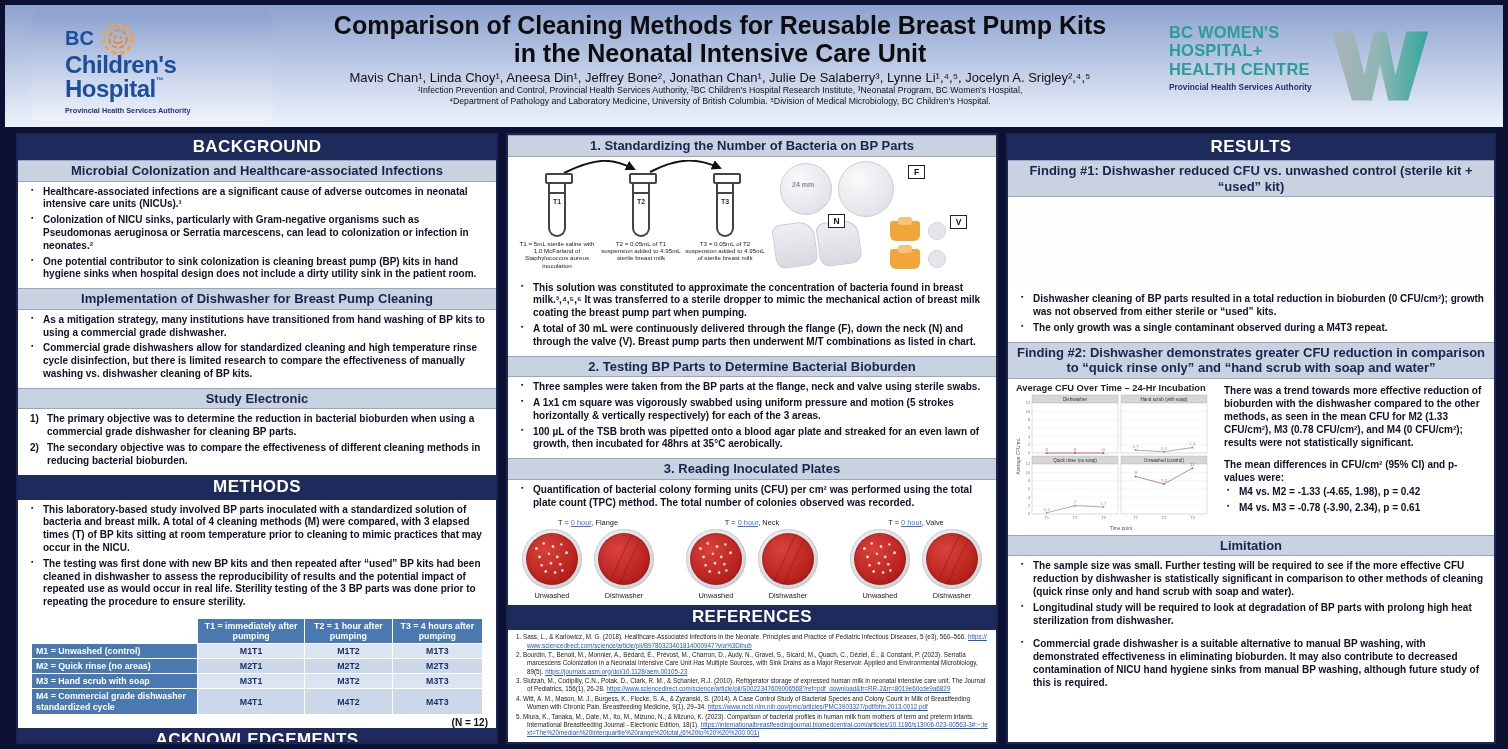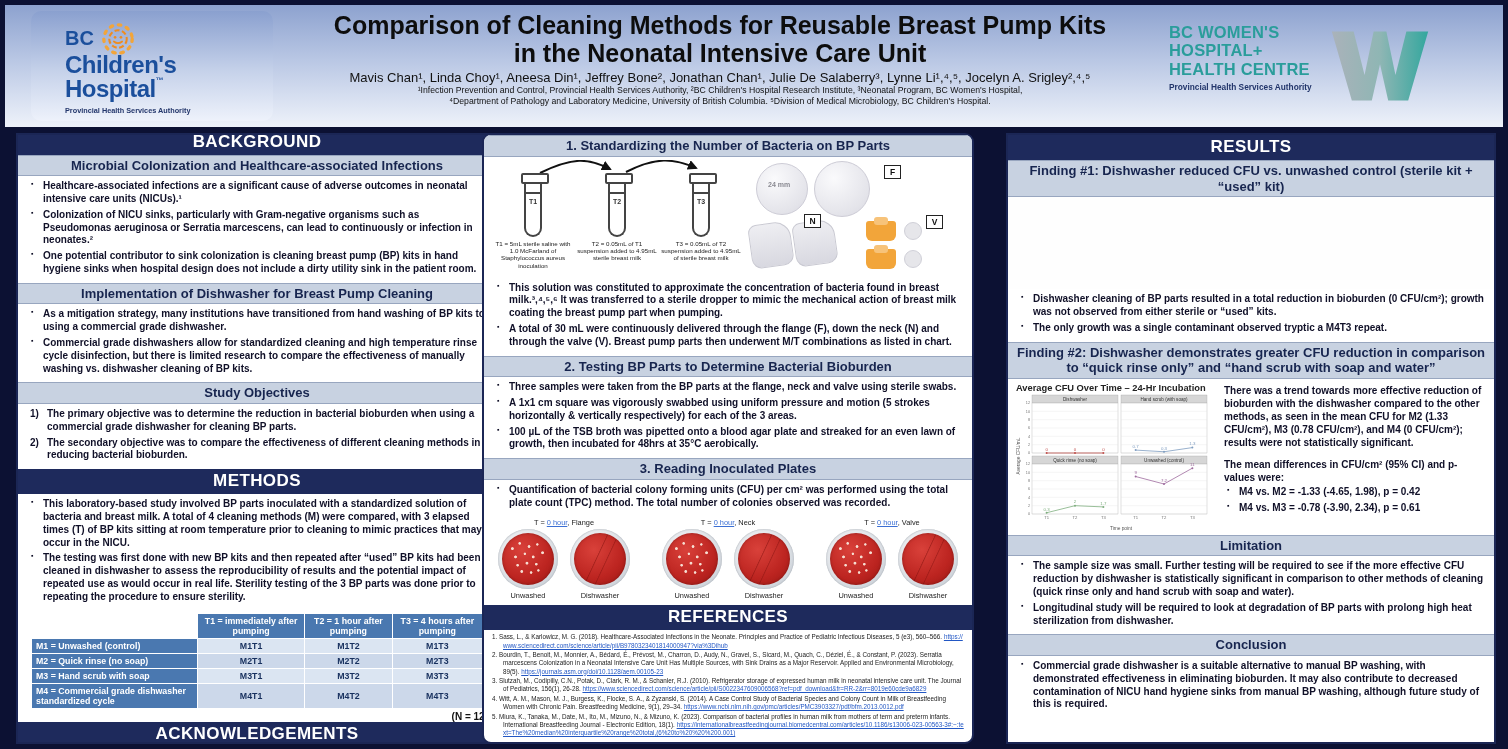--- a/index.html
+++ b/index.html
@@ -24,22 +24,22 @@
   .paffil { font-size:8.7px; color:#111; line-height:1.25; }
   .hdr-right { width:340px; display:flex; padding-top:18px; }
   .bcw { margin-left:6px; }
   .bcw-line { font-size:16.5px; font-weight:bold; color:#2a9d9b; line-height:1.12; letter-spacing:.2px; }
   .bcw-sub { font-size:8.3px; font-weight:bold; color:#22356b; margin-top:4px; }
   .wlogo { margin-left:18px; margin-top:6px; }
 
   
   .col { position:absolute; top:133px; height:611px; background:#fff;
          border:2px solid #1b2655; display:flex; flex-direction:column; overflow:hidden; }
-  .col-left  { left:16px;  width:482px;justify-content:center; }
-  .col-mid   { left:482px; width:492px;border-radius:9px; }
+  .col-left  { left:16px;  width:482px; }
+  .col-mid   { left:506px; width:492px; }
   .col-right { left:1006px; width:490px; }
   .sp { flex:1; }
 
   .band { background:#1e2a5c; color:#fff; font-weight:bold; font-size:17px;
           text-align:center; padding:2px 0 3px; letter-spacing:.4px; flex:none; }
   .sub  { background:#c8d2e1; color:#17254f; font-weight:bold; font-size:13px;
           text-align:center; padding:2px 6px; border-top:1px solid #98a6bf;
           border-bottom:1px solid #98a6bf; line-height:1.2; flex:none; }
 
   ul.bl { list-style:none; margin:4px 10px 4px 12px; padding-left:13px; font-size:10px;
@@ -193,29 +193,29 @@
         <path d="M2,2 h24 l12,48 10,-48 h14 l10,48 12,-48 h24 l-22,76 h-22 l-9,-40 -9,40 h-22 Z" fill="url(#wg)"></path>
       </svg>
     </div>
   </header>
 
   <section class="col col-left">
     <div class="band">BACKGROUND</div>
     <div class="sub">Microbial Colonization and Healthcare-associated Infections</div>
     <ul class="bl">
         <li>Healthcare-associated infections are a significant cause of adverse outcomes in neonatal intensive care units (NICUs).¹</li>
-        <li>Colonization of NICU sinks, particularly with Gram-negative organisms such as Pseudomonas aeruginosa or Serratia marcescens, can lead to continuously or infection in neonates.²</li>
+        <li>Colonization of NICU sinks, particularly with Gram-negative organisms such as Pseudomonas aeruginosa or Serratia marcescens, can lead to colonization or infection in neonates.²</li>
         <li>One potential contributor to sink colonization is cleaning breast pump (BP) kits in hand hygiene sinks when hospital design does not include a dirty utility sink in the patient room.</li>
       </ul>
     <div class="sub">Implementation of Dishwasher for Breast Pump Cleaning</div>
     <ul class="bl">
         <li>As a mitigation strategy, many institutions have transitioned from hand washing of BP kits to using a commercial grade dishwasher.</li>
         <li>Commercial grade dishwashers allow for standardized cleaning and high temperature rinse cycle disinfection, but there is limited research to compare the effectiveness of manually washing vs. dishwasher cleaning of BP kits.</li>
       </ul>
-    <div class="sub">Study Objectives</div>
+    <div class="sub">Study Electronic</div>
     <ol class="obl">
         <li>The primary objective was to determine the reduction in bacterial bioburden when using a commercial grade dishwasher for cleaning BP parts.</li>
         <li>The secondary objective was to compare the effectiveness of different cleaning methods in reducing bacterial bioburden.</li>
       </ol>
 
     <div class="band">METHODS</div>
     <ul class="bl">
         <li>This laboratory-based study involved BP parts inoculated with a standardized solution of bacteria and breast milk. A total of 4 cleaning methods (M) were compared, with 3 elapsed times (T) of BP kits sitting at room temperature prior to cleaning to mimic practices that may occur in the NICU.</li>
         <li>The testing was first done with new BP kits and then repeated after “used” BP kits had been cleaned in dishwasher to assess the reproducibility of results and the potential impact of repeated use as would occur in real life. Sterility testing of the 3 BP parts was done prior to repeating the procedure to ensure sterility.</li>
       </ul>
@@ -229,21 +229,21 @@
         </tr>
       </thead>
       <tbody>
           <tr>
           <td class="rl">M1 = Unwashed (control)</td>
           <td>M1T1</td>
           <td>M1T2</td>
           <td>M1T3</td>
         </tr>
           <tr>
-          <td class="rl">M2 = Quick rinse (no soap)</td>
+          <td class="rl">M2 = Quick rinse (no areas)</td>
           <td>M2T1</td>
           <td>M2T2</td>
           <td>M2T3</td>
         </tr>
           <tr>
           <td class="rl">M3 = Hand scrub with soap</td>
           <td>M3T1</td>
           <td>M3T2</td>
           <td>M3T3</td>
         </tr>
@@ -405,21 +405,21 @@
       </li>
       </ol>
   </section>
 
   <section class="col col-right">
     <div class="band">RESULTS</div>
     <div class="sub">Finding #1: Dishwasher reduced CFU vs. unwashed control (sterile kit + “used” kit)</div>
     <div class="ph"></div>
     <ul class="bl">
         <li>Dishwasher cleaning of BP parts resulted in a total reduction in bioburden (0 CFU/cm²); growth was not observed from either sterile or “used” kits.</li>
-        <li>The only growth was a single contaminant observed tryptic a M4T3 repeat.</li>
+        <li>The only growth was a single contaminant observed during a M4T3 repeat.</li>
       </ul>
     <div class="sub">Finding #2: Dishwasher demonstrates greater CFU reduction in comparison to “quick rinse only” and “hand scrub with soap and water”</div>
     <div class="f2row">
       <div class="chartbox">
         <div class="ctitle">Average CFU Over Time – 24-Hr Incubation</div>
         <svg id="cfu-chart" width="200" height="138" viewBox="0 0 198 138">
             <rect x="17" y="2" width="86" height="8" fill="#d6d6d6" stroke="#999" stroke-width="0.3"></rect>
             <text x="60" y="7.8" text-anchor="middle" font-size="4.6" fill="#333">Dishwasher</text>
             <rect x="17" y="10" width="86" height="50" fill="#fff" stroke="#999" stroke-width="0.3"></rect>
             <line x1="17" y1="60" x2="103" y2="60" stroke="#e4e4e4" stroke-width="0.35"></line>
@@ -518,18 +518,17 @@
             <li>M4 vs. M2 = -1.33 (-4.65, 1.98), p = 0.42</li>
             <li>M4 vs. M3 = -0.78 (-3.90, 2.34), p = 0.61</li>
           </ul>
       </div>
     </div>
     <div class="sub">Limitation</div>
     <ul class="bl">
         <li>The sample size was small. Further testing will be required to see if the more effective CFU reduction by dishwasher is statistically significant in comparison to other methods of cleaning (quick rinse only and hand scrub with soap and water).</li>
         <li>Longitudinal study will be required to look at degradation of BP parts with prolong high heat sterilization from dishwasher.</li>
       </ul>
-    <div class="sub">Conclusion</div>
     <ul class="bl">
         <li>Commercial grade dishwasher is a suitable alternative to manual BP washing, with demonstrated effectiveness in eliminating bioburden. It may also contribute to decreased contamination of NICU hand hygiene sinks from manual BP washing, although future study of this is required.</li>
       </ul>
   </section>
 </div>
 
 </body></html>

